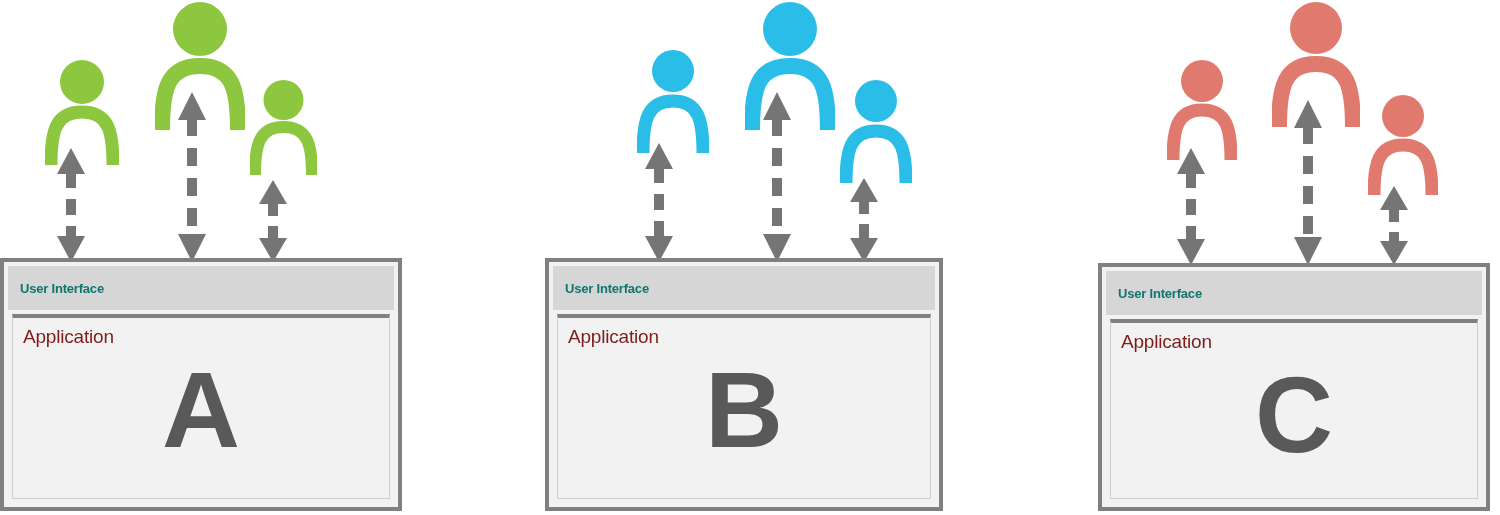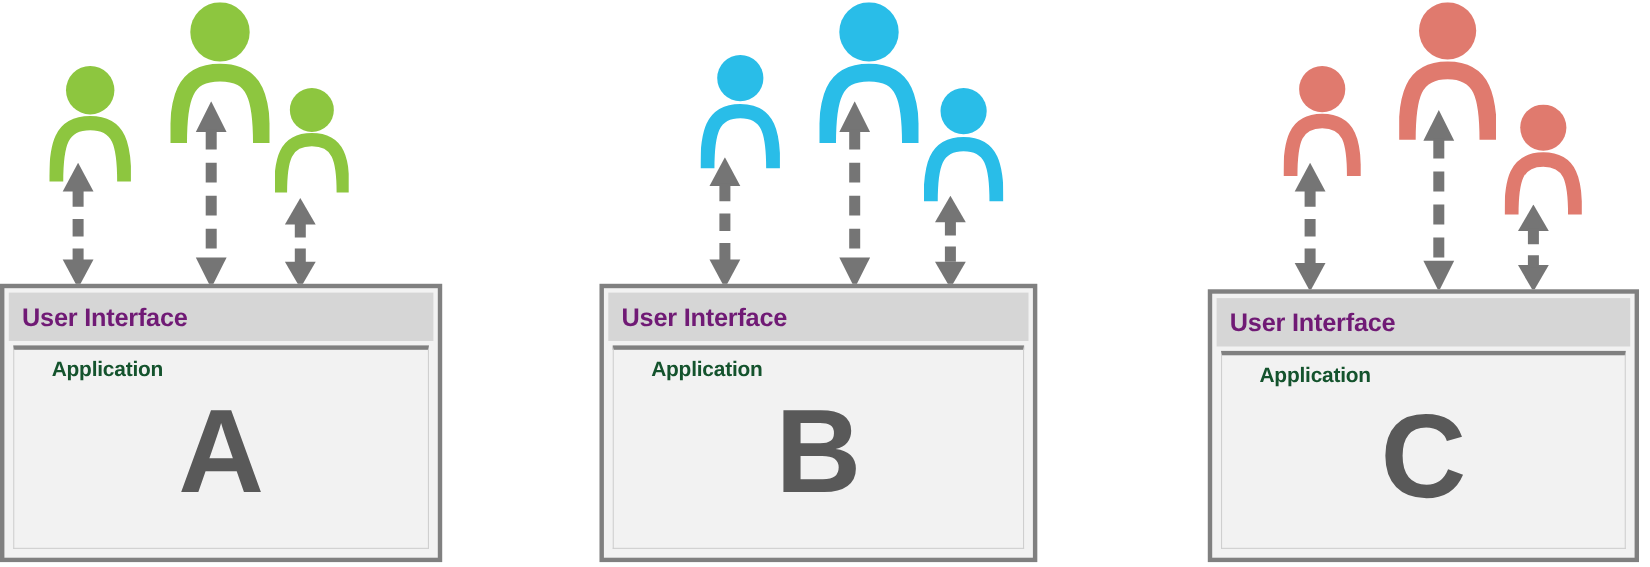--- a/index.html
+++ b/index.html
@@ -40,47 +40,46 @@
   }
   .ui-band {
     box-sizing: border-box;
     height: 44px;
     background: #d6d6d6;
     display: flex;
     align-items: center;
     padding-left: 12px;
   }
   .ui-band-label {
-    font-size: 23px;
+    font-size: 13px;
     font-weight: bold;
-    color: #701a75;
+    color: #0f766e;
     letter-spacing: -0.2px;
     white-space: nowrap;
   }
   .app-area {
     box-sizing: border-box;
     position: absolute;
     left: 8px;
     right: 8px;
     top: 52px;
     bottom: 8px;
     background: #f2f2f2;
     border: 1px solid #cfcfcf;
     border-top: 4px solid #808080;
   }
   .app-label {
     position: absolute;
     left: 10px;
     top: 8px;
     font-size: 19px;
-    font-weight: bold;
-    color: #14532d;
+    font-weight: normal;
+    color: #7f1d1d;
     letter-spacing: -0.2px;
     white-space: nowrap;
-    margin-left: 24px;
   }
   .app-letter {
     position: absolute;
     left: 0;
     right: 0;
     top: 38px;
     text-align: center;
     font-size: 108px;
     font-weight: bold;
     color: #595959;

